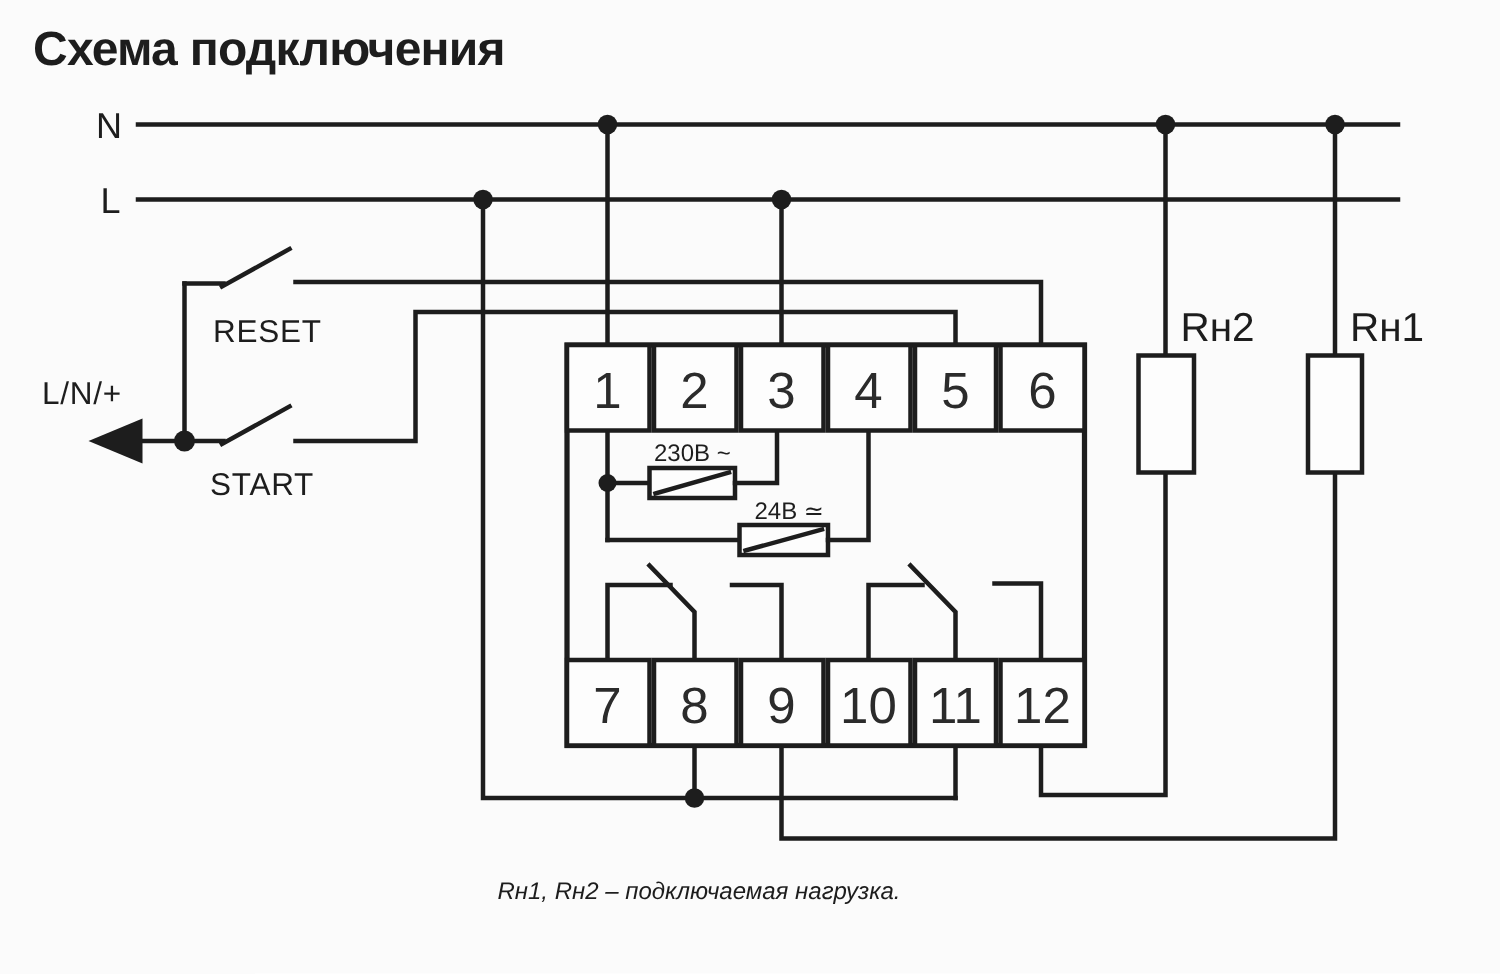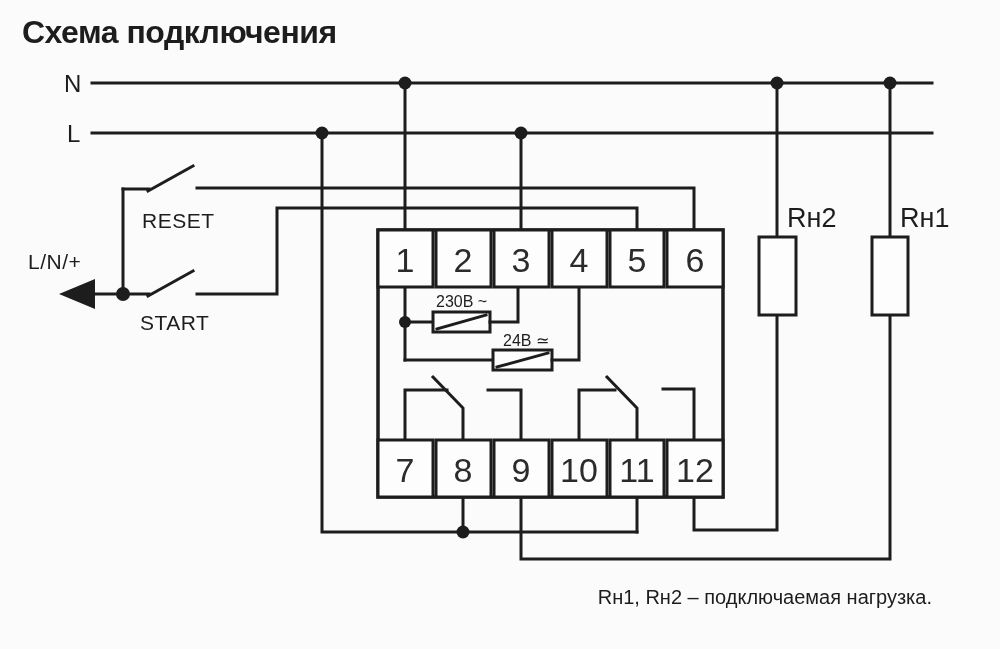--- a/index.html
+++ b/index.html
@@ -9,21 +9,21 @@
     font-family:"Liberation Sans",sans-serif;
     overflow:hidden;
   }
   .title{
     position:absolute;left:22px;top:14px;
     font-size:32px;font-weight:700;letter-spacing:-0.5px;
     color:var(--ink,#1d1d1d);
   }
   .caption{
     position:absolute;left:0;top:586px;width:932px;
-    text-align:right;font-size:20px;
+    text-align:center;font-style:italic;font-size:16px;
     color:var(--ink,#1d1d1d);
   }
   svg.diagram{position:absolute;left:0;top:0;}
   .w{fill:none;stroke:var(--line,#1d1d1d);stroke-width:3;stroke-linecap:square;stroke-linejoin:miter;}
   .w4{fill:none;stroke:var(--line,#1d1d1d);stroke-width:3.5;stroke-linecap:square;}
   .cell{fill:#fdfdfd;stroke:var(--line,#1d1d1d);stroke-width:3;}
   .comp{fill:#fdfdfd;stroke:var(--line,#1d1d1d);stroke-width:3;}
   .dot{fill:var(--line,#1d1d1d);stroke:none;}
   .arrow{fill:var(--line,#1d1d1d);stroke:none;}
   text{fill:var(--ink,#1d1d1d);font-family:"Liberation Sans",sans-serif;}

